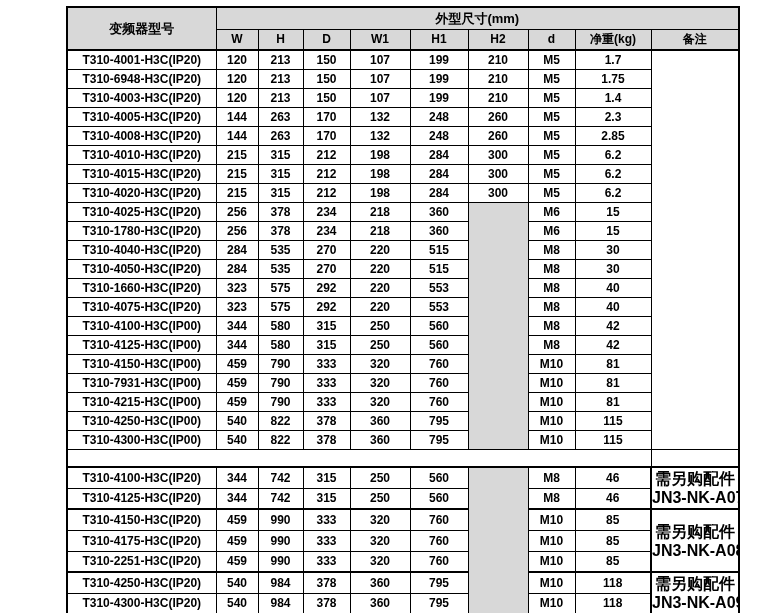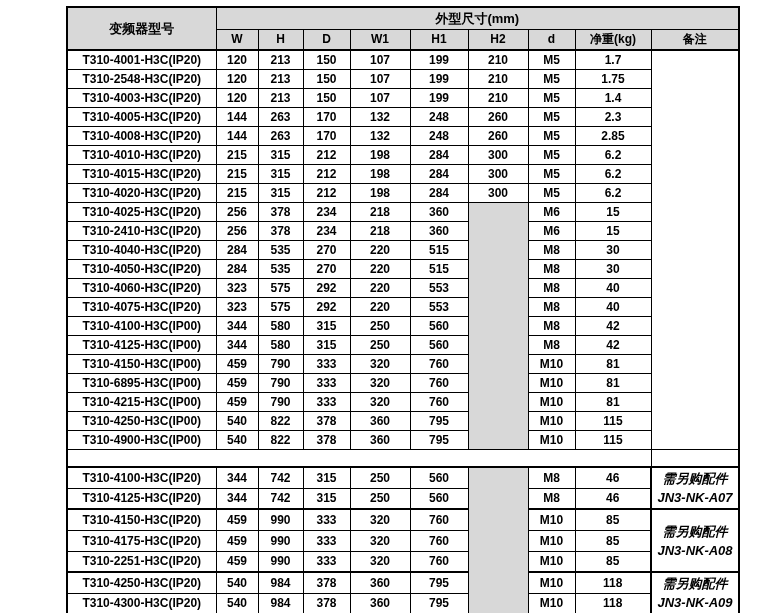--- a/index.html
+++ b/index.html
@@ -17,21 +17,21 @@
   tr.hrow2 th{border-bottom:2px solid #000;}
   tr.s1{height:19px;}
   tr.s2{height:21px;}
   tr.blank{height:18px;}
   td.model{font-size:12px;}
   td.shaded{background:#d8d8d8;}
   td.blank-main{border-right:none;}
   td.blank-remark{border-left:1px solid #000;}
   tr.group-start td{border-top:2px solid #000000;}
   td.remark-group{border:2px solid #000;}
-  td.remark-group .rg-line{line-height:19px;font-size:13px;font-style:italic;}
+  td.remark-group .rg-line{line-height:19px;font-size:16px;}
 </style>
 </head>
 <body>
 
 <div class="page">
   <table>
     <colgroup>
       <col style="width:149px">
         <col style="width:42px">
         <col style="width:45px">
@@ -67,21 +67,21 @@
           <td>213</td>
           <td>150</td>
           <td>107</td>
           <td>199</td>
           <td>210</td>
           <td>M5</td>
           <td>1.7</td>
           <td rowspan="21"></td>
         </tr>
         <tr class="s1">
-          <td class="model">T310-2548-H3C(IP20)</td>
+          <td class="model">T310-6948-H3C(IP20)</td>
           <td>120</td>
           <td>213</td>
           <td>150</td>
           <td>107</td>
           <td>199</td>
           <td>210</td>
           <td>M5</td>
           <td>1.75</td>
         </tr>
         <tr class="s1">
@@ -155,21 +155,21 @@
           <td>256</td>
           <td>378</td>
           <td>234</td>
           <td>218</td>
           <td>360</td>
           <td class="shaded" rowspan="13"></td>
           <td>M6</td>
           <td>15</td>
         </tr>
         <tr class="s1">
-          <td class="model">T310-2410-H3C(IP20)</td>
+          <td class="model">T310-1780-H3C(IP20)</td>
           <td>256</td>
           <td>378</td>
           <td>234</td>
           <td>218</td>
           <td>360</td>
           <td>M6</td>
           <td>15</td>
         </tr>
         <tr class="s1">
           <td class="model">T310-4040-H3C(IP20)</td>
@@ -185,21 +185,21 @@
           <td class="model">T310-4050-H3C(IP20)</td>
           <td>284</td>
           <td>535</td>
           <td>270</td>
           <td>220</td>
           <td>515</td>
           <td>M8</td>
           <td>30</td>
         </tr>
         <tr class="s1">
-          <td class="model">T310-4060-H3C(IP20)</td>
+          <td class="model">T310-1660-H3C(IP20)</td>
           <td>323</td>
           <td>575</td>
           <td>292</td>
           <td>220</td>
           <td>553</td>
           <td>M8</td>
           <td>40</td>
         </tr>
         <tr class="s1">
           <td class="model">T310-4075-H3C(IP20)</td>
@@ -235,21 +235,21 @@
           <td class="model">T310-4150-H3C(IP00)</td>
           <td>459</td>
           <td>790</td>
           <td>333</td>
           <td>320</td>
           <td>760</td>
           <td>M10</td>
           <td>81</td>
         </tr>
         <tr class="s1">
-          <td class="model">T310-6895-H3C(IP00)</td>
+          <td class="model">T310-7931-H3C(IP00)</td>
           <td>459</td>
           <td>790</td>
           <td>333</td>
           <td>320</td>
           <td>760</td>
           <td>M10</td>
           <td>81</td>
         </tr>
         <tr class="s1">
           <td class="model">T310-4215-H3C(IP00)</td>
@@ -265,21 +265,21 @@
           <td class="model">T310-4250-H3C(IP00)</td>
           <td>540</td>
           <td>822</td>
           <td>378</td>
           <td>360</td>
           <td>795</td>
           <td>M10</td>
           <td>115</td>
         </tr>
         <tr class="s1">
-          <td class="model">T310-4900-H3C(IP00)</td>
+          <td class="model">T310-4300-H3C(IP00)</td>
           <td>540</td>
           <td>822</td>
           <td>378</td>
           <td>360</td>
           <td>795</td>
           <td>M10</td>
           <td>115</td>
         </tr>
         <tr class="blank">
           <td class="blank-main" colspan="9"></td>

